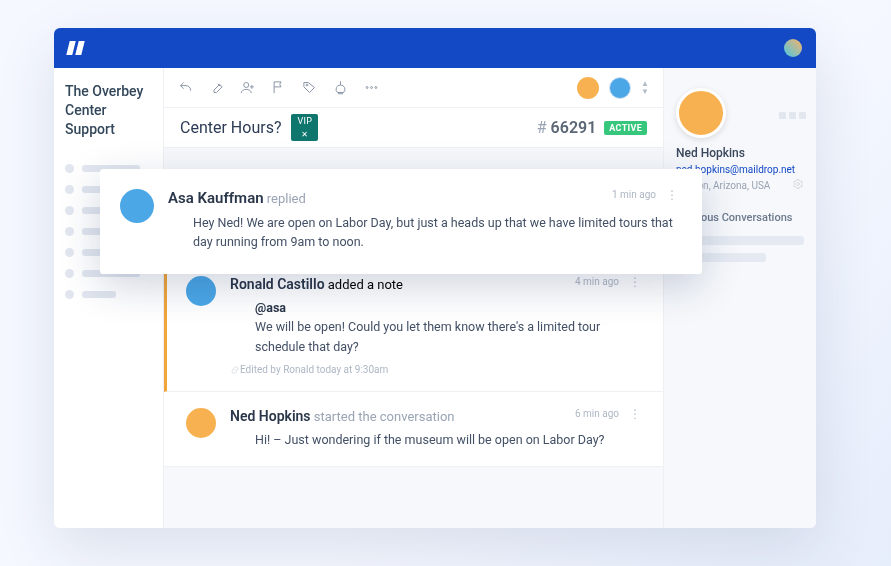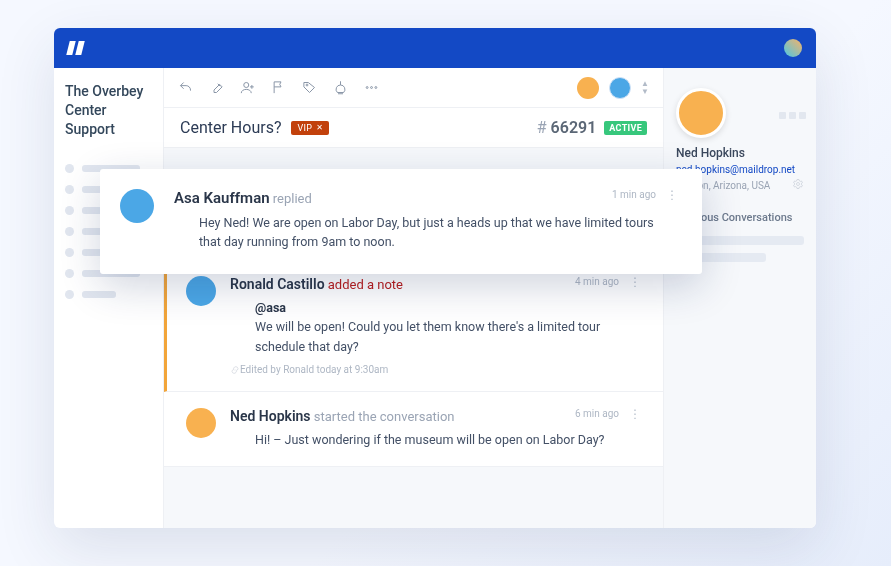--- a/index.html
+++ b/index.html
@@ -54,53 +54,53 @@
   .updown { display:flex; flex-direction:column; gap:1px;}
   .updown span { color:#b2bbc8; font-size:8px; line-height:7px;}
 
   .subject-row {
     background:#fff; height:40px; display:flex; align-items:center; padding:0 16px;
     justify-content:space-between; border-bottom:1px solid #eef0f4;
   }
   .subject-left { display:flex; align-items:center; gap:10px;}
   .subject-title { font-size:16px; color:#2c3b55; font-weight:400;}
   .vip-chip {
-    font-size:9px; background:#c2410c; color:#fff; padding:2px 6px; border-radius:2px;
-    letter-spacing:.3px; display:inline-flex; align-items:center; gap:4px;
+    font-size:9px; background:#0f766e; color:#fff; padding:2px 6px; border-radius:2px;
+    letter-spacing:.3px; display:inline-flex; align-items:center; gap:4px;flex-direction:column;
   }
   .vip-chip .x { font-size:8px;}
   .subject-right { display:flex; align-items:center; gap:8px;}
   .conv-id { color:#9aa4b4; font-size:16px;}
   .conv-id b { color:#5b6776; font-weight:600;}
   .active-badge { background:#37c77c; color:#fff; font-size:9px; font-weight:700; padding:2px 5px; border-radius:2px; letter-spacing:.3px;}
 
   .thread { position:relative; flex:1;}
   .thread-inner { position:absolute; left:0; right:0; top:112px; bottom:0; display:flex; flex-direction:column;}
 
   .msg { background:#fff; padding:16px 22px 16px 22px; border-bottom:1px solid #eef0f4; display:flex; gap:14px;}
   .msg.note { border-left:3px solid #f2a53a; padding-left:19px;}
   .avatar-sm { width:30px; height:30px; border-radius:50%; flex:0 0 auto; background:#4ba7e6;}
   .avatar-sm.orange { background:#f8b150;}
   .msg-body { flex:1;}
   .msg-head { display:flex; justify-content:space-between; align-items:flex-start; margin-bottom:6px;}
   .msg-name { font-size:14px; color:#2a3649; font-weight:600;}
   .msg-action { color:#9aa4b4; font-weight:400;}
-  .msg-action.orange { color:#b91c1c;}
+  .msg-action.orange { color:#000000;}
   .msg-time { color:#aeb7c4; font-size:10px; display:flex; align-items:center; gap:10px;}
   .kebab { color:#b6bfcb; font-size:12px; cursor:pointer; line-height:6px;}
   .msg-text { color:#435066; font-size:12.5px; line-height:1.55;margin-left:25px;}
   .mention { font-weight:700; color:#2a3649;}
   .edited { color:#aeb7c4; font-size:10px; margin-top:8px; display:flex; align-items:center; }
   .edited svg { width:10px; height:10px; stroke:#aeb7c4; fill:none;}
 
   
   .float-card {
     position:absolute; left:100px; top:169px; width:602px; background:#fff;
     box-shadow:0 12px 40px rgba(20,40,90,.20); border-radius:3px; padding:20px 24px 22px 20px;
-    display:flex; gap:20px; z-index:30;
+    display:flex; gap:14px; z-index:30;
   }
   .float-card .avatar-sm { background:#4ba7e6; width:34px;height:34px;}
   .float-card .msg-name { font-size:15px;}
 
   
   .details {
     width:152px; background:#f6f8fb; padding:0 12px 12px 12px; position:relative;
   }
   .details-dots { position:absolute; right:10px; top:44px; display:flex; gap:3px;}
   .details-dots span { width:7px; height:7px; background:#e2e7ef; border-radius:1px;}

